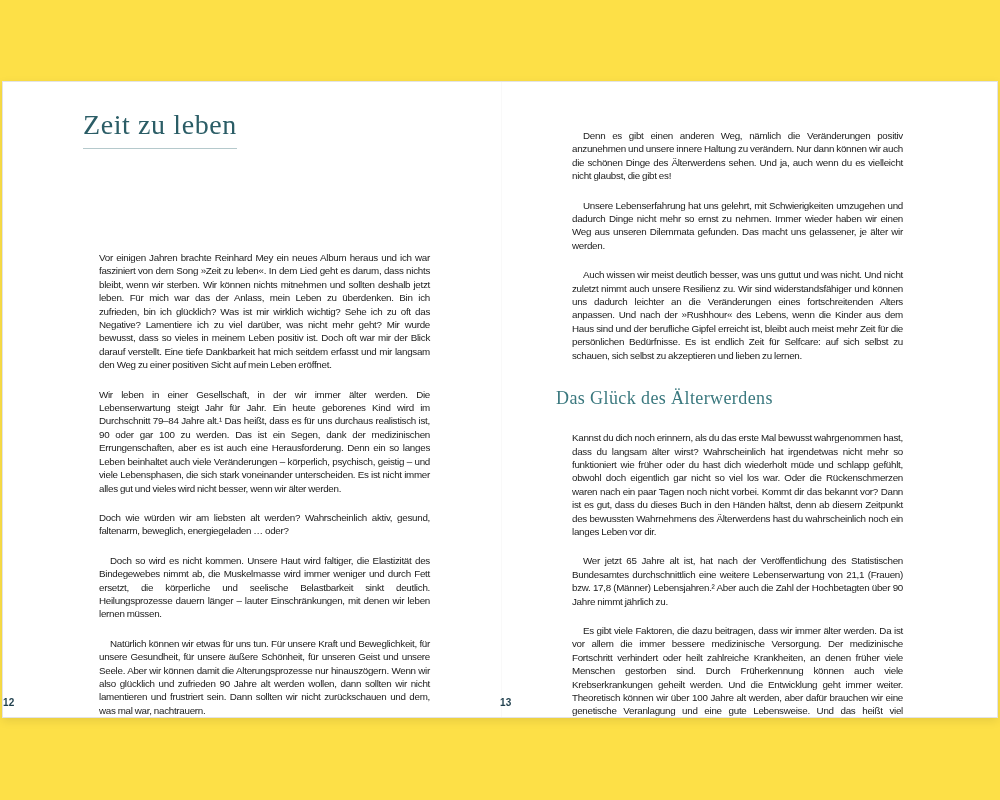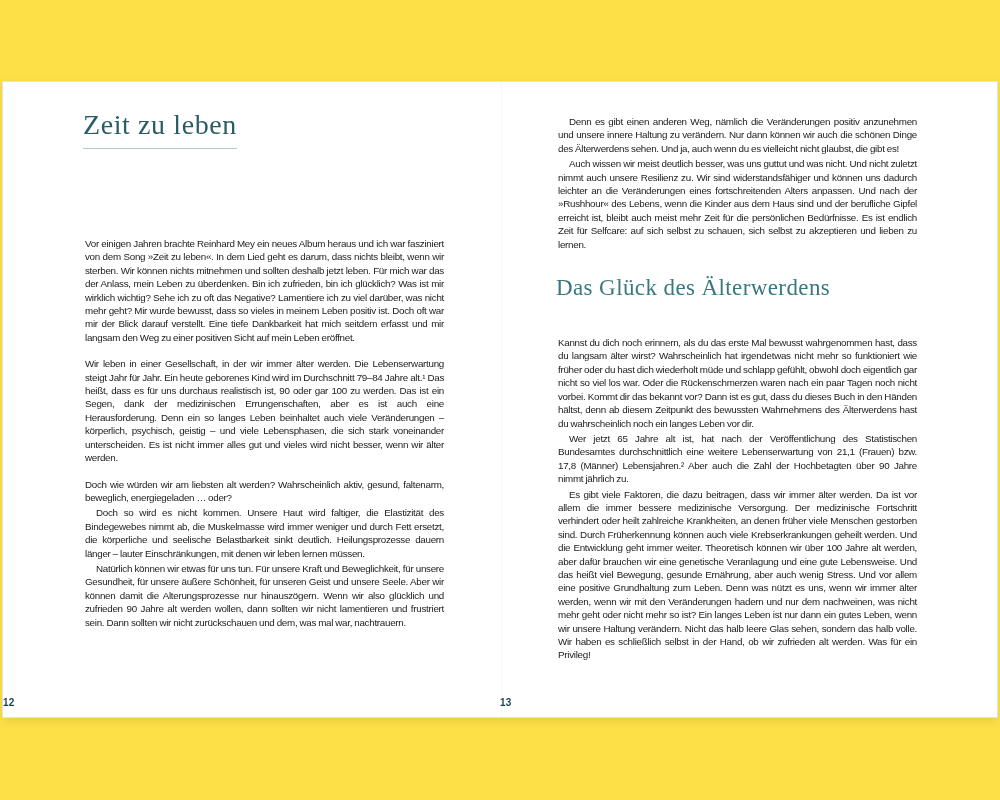--- a/index.html
+++ b/index.html
@@ -37,45 +37,45 @@
   .bodytext{
     color:var(--c-body);
     font-size:9.8px;
     line-height:13.4px;
     letter-spacing:-0.28px;
     word-spacing:-0.3px;
     text-align:justify;
     hyphens:auto;
     -webkit-hyphens:auto;
   }
-  .bodytext p{margin:2px;}
+  .bodytext p{margin:16px;}
   .bodytext p.ind{text-indent:11px;}
   .bodytext p.gap{margin-top:13px;}
 
   h1.chapter{
     display:inline-block;
     font-family:"Liberation Serif", serif;
     font-weight:400;
     font-size:28px;
     letter-spacing:0.6px;
     color:var(--c-heading1);
     line-height:34px;
     padding-bottom:6px;
     border-bottom:1px solid var(--c-underline);
     margin:0 0 86px 0;
   }
 
   h2.section{
     font-family:"Liberation Serif", serif;
     font-weight:400;
-    font-size:23px;
+    font-size:18px;
     letter-spacing:0.4px;
     color:var(--c-heading2);
     line-height:29px;
-    margin:22px 0 34px 0;
+    margin:22px 0 18px 0;
   }
   h2.section .line2{display:block;padding-left:30px;}
 
   .pagenum{
     position:absolute;
     bottom:9px;left:0;width:100%;
     font-size:10px;
     font-weight:bold;
     letter-spacing:0.2px;
     color:var(--c-pagenum);
@@ -95,20 +95,21 @@
           <p class="gap">Doch wie würden wir am liebsten alt werden? Wahrscheinlich aktiv, gesund, faltenarm, beweglich, energiegeladen … oder?</p>
           <p class="ind ">Doch so wird es nicht kommen. Unsere Haut wird faltiger, die Elastizität des Bindegewebes nimmt ab, die Muskelmasse wird immer weniger und durch Fett ersetzt, die körperliche und seelische Belastbarkeit sinkt deutlich. Heilungsprozesse dauern länger – lauter Einschränkungen, mit denen wir leben lernen müssen.</p>
           <p class="ind ">Natürlich können wir etwas für uns tun. Für unsere Kraft und Beweglichkeit, für unsere Gesundheit, für unsere äußere Schönheit, für unseren Geist und unsere Seele. Aber wir können damit die Alterungsprozesse nur hinauszögern. Wenn wir also glücklich und zufrieden 90 Jahre alt werden wollen, dann sollten wir nicht lamentieren und frustriert sein. Dann sollten wir nicht zurückschauen und dem, was mal war, nachtrauern.</p>
         </div>
       <div class="pagenum">12</div>
     </section>
 
     <section class="page right">
       <div class="bodytext">
           <p class="ind ">Denn es gibt einen anderen Weg, nämlich die Veränderungen positiv anzunehmen und unsere innere Haltung zu verändern. Nur dann können wir auch die schönen Dinge des Älterwerdens sehen. Und ja, auch wenn du es vielleicht nicht glaubst, die gibt es!</p>
+          <p class="ind ">Unsere Lebenserfahrung hat uns gelehrt, mit Schwierigkeiten umzugehen und dadurch Dinge nicht mehr so ernst zu nehmen. Immer wieder haben wir einen Weg aus unseren Dilemmata gefunden. Das macht uns gelassener, je älter wir werden.</p>
           <p class="ind ">Auch wissen wir meist deutlich besser, was uns guttut und was nicht. Und nicht zuletzt nimmt auch unsere Resilienz zu. Wir sind widerstandsfähiger und können uns dadurch leichter an die Veränderungen eines fortschreitenden Alters anpassen. Und nach der »Rushhour« des Lebens, wenn die Kinder aus dem Haus sind und der berufliche Gipfel erreicht ist, bleibt auch meist mehr Zeit für die persönlichen Bedürfnisse. Es ist endlich Zeit für Selfcare: auf sich selbst zu schauen, sich selbst zu akzeptieren und lieben zu lernen.</p>
         </div>
       <h2 class="section">
         <span class="line1">Das Glück des Älterwerdens</span>
       </h2>
       <div class="bodytext">
           <p class="">Kannst du dich noch erinnern, als du das erste Mal bewusst wahrgenommen hast, dass du langsam älter wirst? Wahrscheinlich hat irgendetwas nicht mehr so funktioniert wie früher oder du hast dich wiederholt müde und schlapp gefühlt, obwohl doch eigentlich gar nicht so viel los war. Oder die Rückenschmerzen waren nach ein paar Tagen noch nicht vorbei. Kommt dir das bekannt vor? Dann ist es gut, dass du dieses Buch in den Händen hältst, denn ab diesem Zeitpunkt des bewussten Wahrnehmens des Älterwerdens hast du wahrscheinlich noch ein langes Leben vor dir.</p>
           <p class="ind ">Wer jetzt 65 Jahre alt ist, hat nach der Veröffentlichung des Statistischen Bundesamtes durchschnittlich eine weitere Lebenserwartung von 21,1 (Frauen) bzw. 17,8 (Männer) Lebensjahren.² Aber auch die Zahl der Hochbetagten über 90 Jahre nimmt jährlich zu.</p>
           <p class="ind ">Es gibt viele Faktoren, die dazu beitragen, dass wir immer älter werden. Da ist vor allem die immer bessere medizinische Versorgung. Der medizinische Fortschritt verhindert oder heilt zahlreiche Krankheiten, an denen früher viele Menschen gestorben sind. Durch Früherkennung können auch viele Krebserkrankungen geheilt werden. Und die Entwicklung geht immer weiter. Theoretisch können wir über 100 Jahre alt werden, aber dafür brauchen wir eine genetische Veranlagung und eine gute Lebensweise. Und das heißt viel Bewegung, gesunde Ernährung, aber auch wenig Stress. Und vor allem eine positive Grundhaltung zum Leben. Denn was nützt es uns, wenn wir immer älter werden, wenn wir mit den Veränderungen hadern und nur dem nachweinen, was nicht mehr geht oder nicht mehr so ist? Ein langes Leben ist nur dann ein gutes Leben, wenn wir unsere Haltung verändern. Nicht das halb leere Glas sehen, sondern das halb volle. Wir haben es schließlich selbst in der Hand, ob wir zufrieden alt werden. Was für ein Privileg!</p>
         </div>

